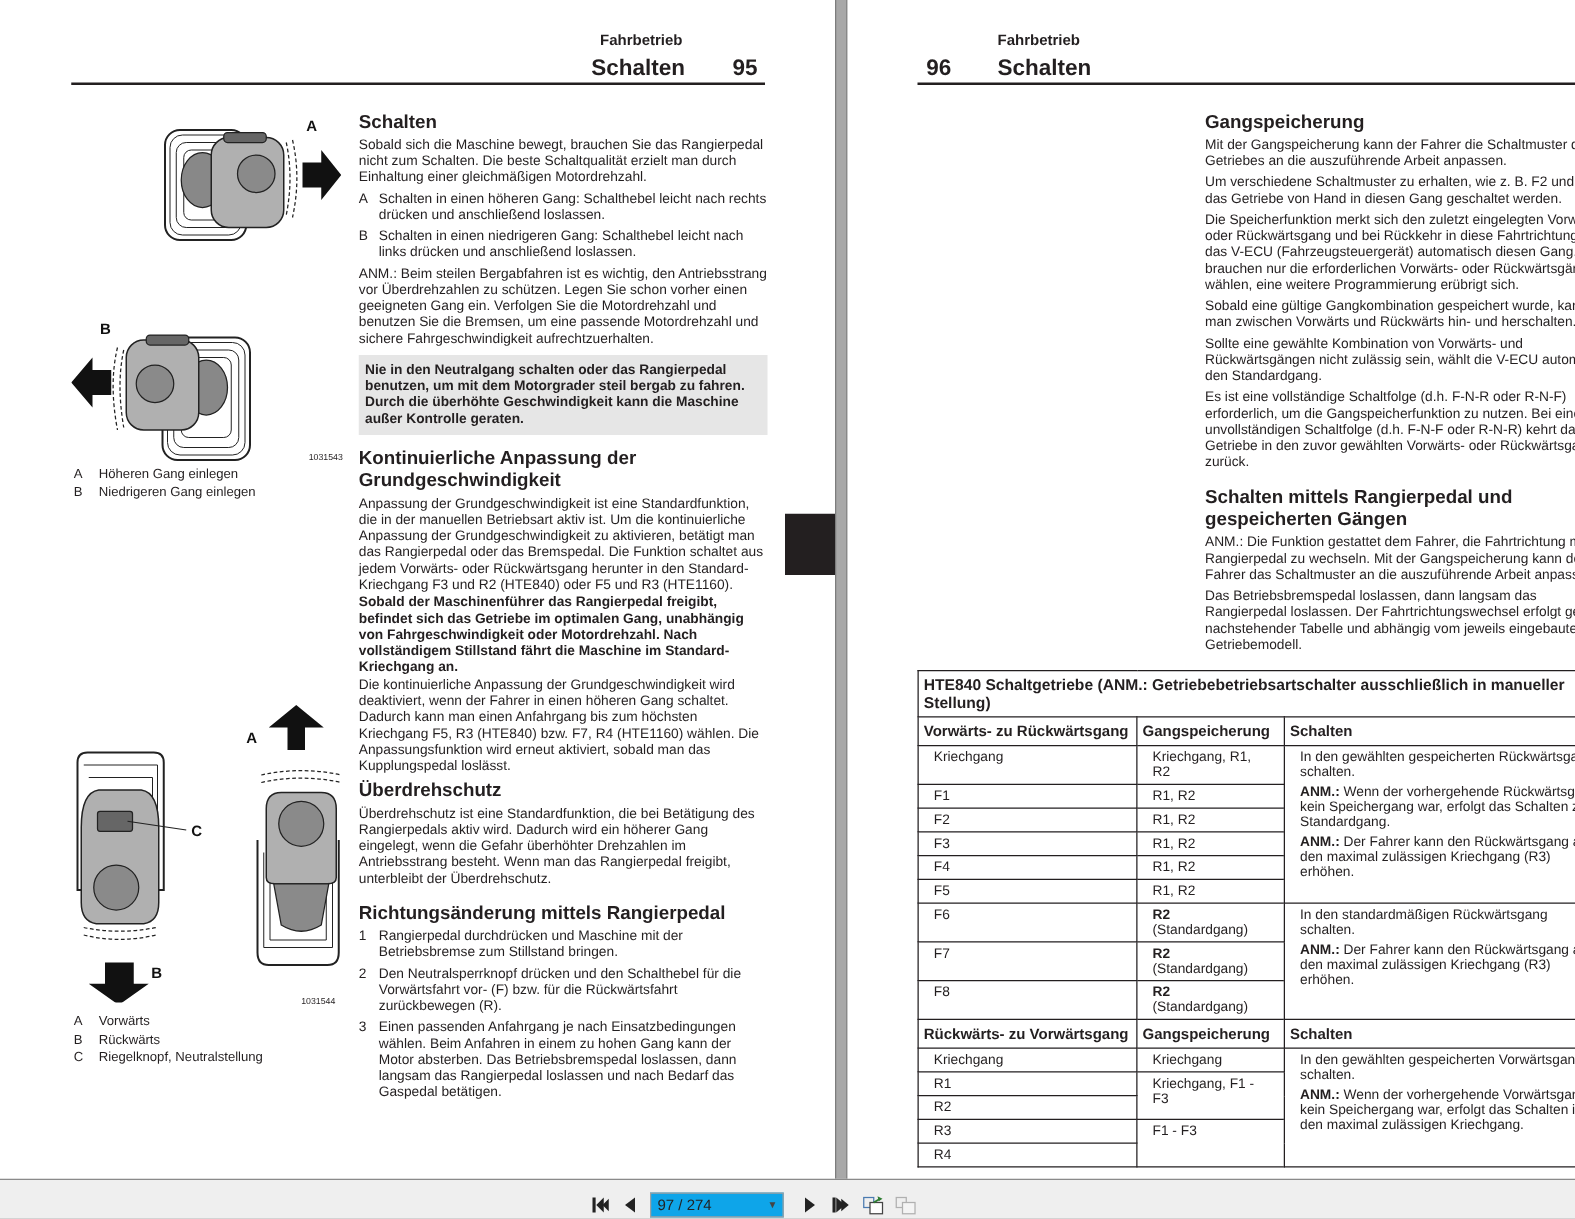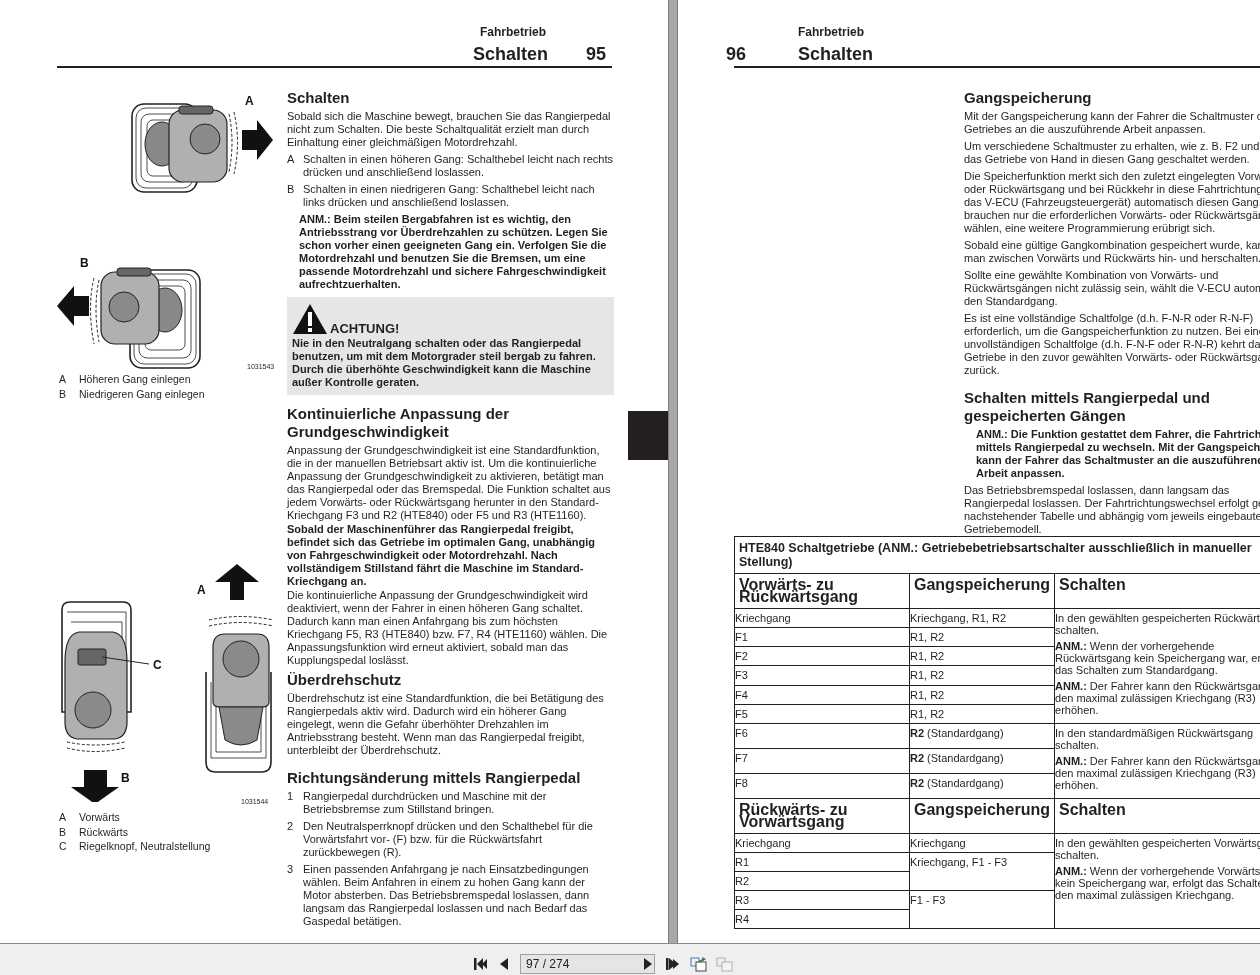--- a/index.html
+++ b/index.html
@@ -12,49 +12,49 @@
   .gutter { position: absolute; top: 0; left: 668px; width: 10px; height: 943px; background: #a8a8a8; border-left: 1px solid #7d7d7d; border-right: 1px solid #7d7d7d; }
 
   .hdr-section { position: absolute; font-size: 12px; font-weight: bold; color: #231f20; }
   .hdr-title { position: absolute; font-size: 18px; font-weight: bold; color: #231f20; }
   .hdr-num { position: absolute; font-size: 18px; font-weight: bold; color: #231f20; text-align: center; }
   .hdr-rule { position: absolute; height: 2px; background: #231f20; }
 
   .col { position: absolute; font-size: 11px; line-height: 13px; }
   .col h2 { font-size: 15px; line-height: 18px; font-weight: bold; margin-bottom: 3px; }
   .col p { margin-bottom: 4px; }
-  .col .bold { font-weight: bold; margin-left: 12px; }
+  .col .bold { font-weight: normal; }
   .list-item { display: flex; margin-bottom: 4px; }
   .list-item .lbl { width: 16px; flex: none; }
   .list-item .txt { flex: 1; }
 
   .warning { background: #e6e6e6; padding: 6px 5px 6px 5px; margin: 6px 0 10px 0; }
   .warning .warn-head { display: flex; align-items: flex-end; margin-bottom: 2px; }
   .warning .warn-title { font-size: 13px; font-weight: bold; margin-left: 2px; }
   .warning .warn-body { font-weight: bold; font-size: 11px; line-height: 13px; }
 
   .fig { position: absolute; background: #fff; }
   .fig-code { position: absolute; font-size: 7px; color: #231f20; }
   .caption { position: absolute; font-size: 10.5px; line-height: 14.5px; }
   .caption .row { display: flex; }
   .caption .k { width: 20px; }
 
   .thumb-tab { position: absolute; left: 628px; top: 411px; width: 40px; height: 49px; background: #231f20; }
 
   table.gear { position: absolute; left: 56px; top: 536px; width: 560px; border-collapse: collapse; font-size: 11px; line-height: 12px; }
-  table.gear td, table.gear th { border: 1px solid #231f20; padding: 3px 0; text-align: left; vertical-align: top; font-weight: normal; }
-  table.gear th { font-weight: bold; font-size: 16px; padding: 5px 4px; }
+  table.gear td, table.gear th { border: 1px solid #231f20; padding: 3px 12px; text-align: left; vertical-align: top; font-weight: normal; }
+  table.gear th { font-weight: bold; font-size: 12px; padding: 5px 4px; }
   table.gear .title-cell { font-weight: bold; font-size: 12.5px; line-height: 14px; padding: 4px 4px; }
   table.gear td.c1 { width: 175px; }
   table.gear td.c2 { width: 118px; }
   table.gear .sch p { margin-bottom: 4px; }
 
   .toolbar { position: absolute; left: 0; top: 943px; width: 1260px; height: 32px; background: #efefef; border-top: 1px solid #8a8a8a; }
   .tb-btn { position: absolute; top: 9px; height: 16px; display: flex; align-items: center; justify-content: center; cursor: pointer; }
-  .page-box { position: absolute; left: 520px; top: 954px; width: 135px; height: 20px; background: #e5e5e5; border: 1px solid #a0a0a0; font-size: 12px; line-height: 18px; padding-left: 5px; color: #222; }
+  .page-box { position: absolute; left: 520px; top: 954px; width: 107px; height: 20px; background: #0ea5e9; border: 1px solid #a0a0a0; font-size: 12px; line-height: 18px; padding-left: 5px; color: #222; }
   .page-box .dd { position: absolute; right: 4px; top: 0; font-size: 8px; color: #444; }
 </style>
 </head>
 <body>
 
 <div class="page" id="page-left">
   <div class="hdr-section" style="left:480px; top:25px;">Fahrbetrieb</div>
   <div class="hdr-title" style="left:473px; top:44px;">Schalten</div>
   <div class="hdr-num" style="left:586px; top:44px;">95</div>
   <div class="hdr-rule" style="left:57px; top:66px; width:555px;"></div>
@@ -158,28 +158,20 @@
         <span class="lbl">A</span>
         <span class="txt">Schalten in einen höheren Gang: Schalthebel leicht nach rechts drücken und anschließend loslassen.</span>
       </div>
     <div class="list-item">
         <span class="lbl">B</span>
         <span class="txt">Schalten in einen niedrigeren Gang: Schalthebel leicht nach links drücken und anschließend loslassen.</span>
       </div>
     <p class="bold">ANM.: Beim steilen Bergabfahren ist es wichtig, den Antriebsstrang vor Überdrehzahlen zu schützen. Legen Sie schon vorher einen geeigneten Gang ein. Verfolgen Sie die Motordrehzahl und benutzen Sie die Bremsen, um eine passende Motordrehzahl und sichere Fahrgeschwindigkeit aufrechtzuerhalten.</p>
 
     <div class="warning">
-      <div class="warn-head">
-        <svg width="36" height="32">
-          <polygon points="18,1 35,31 1,31" fill="#111"></polygon>
-          <rect x="16" y="9" width="4" height="14" fill="#fff"></rect>
-          <rect x="16" y="25" width="4" height="4" fill="#fff"></rect>
-        </svg>
-        <span class="warn-title">ACHTUNG!</span>
-      </div>
       <div class="warn-body">Nie in den Neutralgang schalten oder das Rangierpedal benutzen, um mit dem Motorgrader steil bergab zu fahren. Durch die überhöhte Geschwindigkeit kann die Maschine außer Kontrolle geraten.</div>
     </div>
 
     <h2>Kontinuierliche Anpassung der Grundgeschwindigkeit</h2>
     <p style="margin-bottom:1px;">Anpassung der Grundgeschwindigkeit ist eine Standardfunktion, die in der manuellen Betriebsart aktiv ist. Um die kontinuierliche Anpassung der Grundgeschwindigkeit zu aktivieren, betätigt man das Rangierpedal oder das Bremspedal. Die Funktion schaltet aus jedem Vorwärts- oder Rückwärtsgang herunter in den Standard-Kriechgang F3 und R2 (HTE840) oder F5 und R3 (HTE1160).</p>
     <p style="margin-bottom:1px;font-weight:bold;">Sobald der Maschinenführer das Rangierpedal freigibt, befindet sich das Getriebe im optimalen Gang, unabhängig von Fahrgeschwindigkeit oder Motordrehzahl. Nach vollständigem Stillstand fährt die Maschine im Standard-Kriechgang an.</p>
     <p style="">Die kontinuierliche Anpassung der Grundgeschwindigkeit wird deaktiviert, wenn der Fahrer in einen höheren Gang schaltet. Dadurch kann man einen Anfahrgang bis zum höchsten Kriechgang F5, R3 (HTE840) bzw. F7, R4 (HTE1160) wählen. Die Anpassungsfunktion wird erneut aktiviert, sobald man das Kupplungspedal loslässt.</p>
 
     <h2>Überdrehschutz</h2>
     <p style="margin-bottom:12px;">Überdrehschutz ist eine Standardfunktion, die bei Betätigung des Rangierpedals aktiv wird. Dadurch wird ein höherer Gang eingelegt, wenn die Gefahr überhöhter Drehzahlen im Antriebsstrang besteht. Wenn man das Rangierpedal freigibt, unterbleibt der Überdrehschutz.</p>
@@ -198,21 +190,21 @@
         <span class="txt">Einen passenden Anfahrgang je nach Einsatzbedingungen wählen. Beim Anfahren in einem zu hohen Gang kann der Motor absterben. Das Betriebsbremspedal loslassen, dann langsam das Rangierpedal loslassen und nach Bedarf das Gaspedal betätigen.</span>
       </div>
   </div>
 </div>
 
 <div class="thumb-tab"></div>
 <div class="gutter"></div>
 
 <div class="page" id="page-right">
   <div class="hdr-section" style="left:120px; top:25px;">Fahrbetrieb</div>
-  <div class="hdr-num" style="left:48px; top:44px;">96</div>
+  <div class="hdr-num" style="left:63px; top:44px;">96</div>
   <div class="hdr-title" style="left:120px; top:44px;">Schalten</div>
   <div class="hdr-rule" style="left:56px; top:66px; width:526px;"></div>
 
   <div class="col" style="left:286px; top:89px; width:330px;">
     <h2>Gangspeicherung</h2>
     <p>Mit der Gangspeicherung kann der Fahrer die Schaltmuster des Getriebes an die auszuführende Arbeit anpassen.</p>
     <p>Um verschiedene Schaltmuster zu erhalten, wie z. B. F2 und muss das Getriebe von Hand in diesen Gang geschaltet werden.</p>
     <p>Die Speicherfunktion merkt sich den zuletzt eingelegten Vorwärts- oder Rückwärtsgang und bei Rückkehr in diese Fahrtrichtung wählt das V-ECU (Fahrzeugsteuergerät) automatisch diesen Gang. Sie brauchen nur die erforderlichen Vorwärts- oder Rückwärtsgänge wählen, eine weitere Programmierung erübrigt sich.</p>
     <p>Sobald eine gültige Gangkombination gespeichert wurde, kann man zwischen Vorwärts und Rückwärts hin- und herschalten.</p>
     <p>Sollte eine gewählte Kombination von Vorwärts- und Rückwärtsgängen nicht zulässig sein, wählt die V-ECU automatisch den Standardgang.</p>

